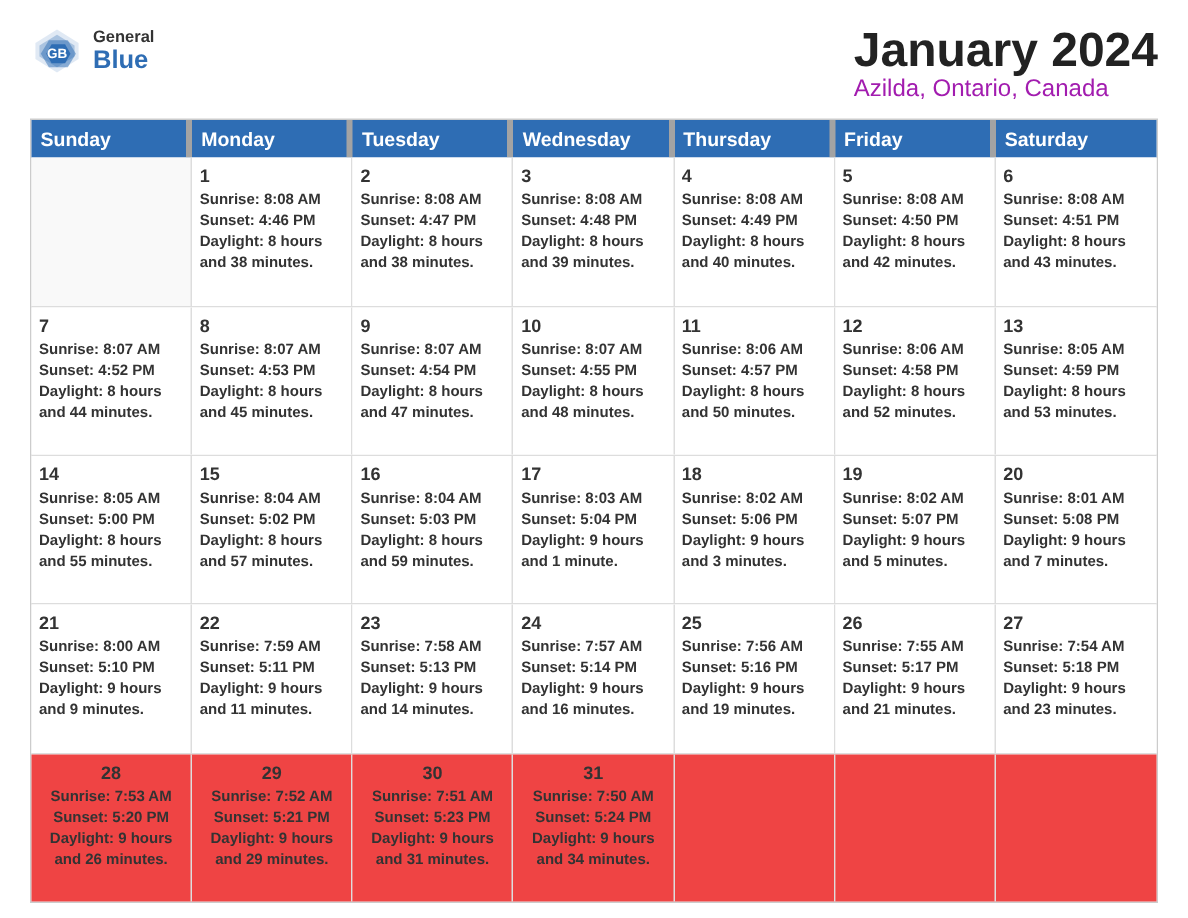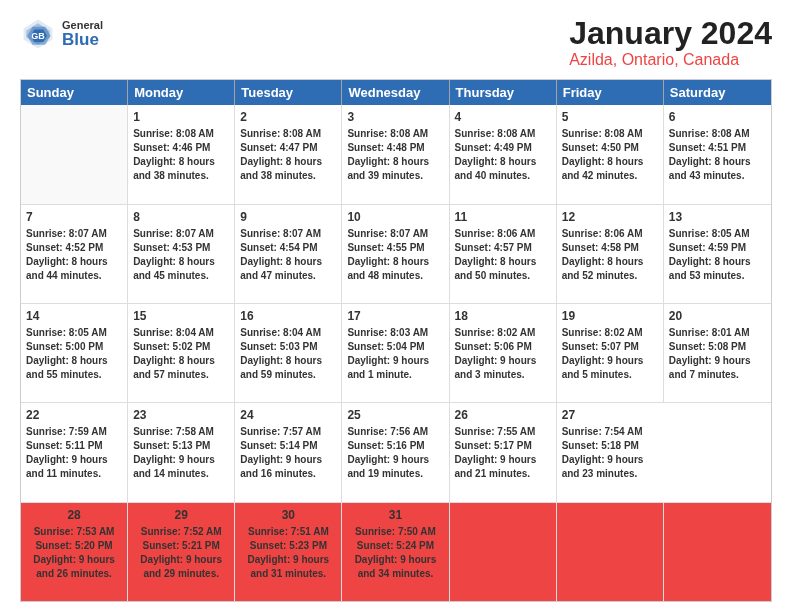--- a/index.html
+++ b/index.html
@@ -51,39 +51,39 @@
     }
     .title-block h1 {
       font-size: 32px;
       font-weight: bold;
       color: #222;
       line-height: 1.1;
     }
     .title-block h2 {
       font-size: 16px;
       font-weight: normal;
-      color: #ef4444;
+      color: #a21caf;
     }
     .calendar {
       flex: 1;
       display: flex;
       flex-direction: column;
       border: 1px solid #ccc;
     }
     .cal-header-row {
       display: grid;
       grid-template-columns: repeat(7, 1fr);
       background: #2e6db4;
     }
     .cal-header-cell {
       color: #fff;
       font-size: 13px;
       font-weight: bold;
       padding: 5px 6px;
-      border-right: 1px solid #a3a3a3;
+      border-right: 4px solid #a3a3a3;
     }
     .cal-header-cell:last-child { border-right: none; }
     .cal-body {
       flex: 1;
       display: flex;
       flex-direction: column;
     }
     .cal-week {
       display: grid;
       grid-template-columns: repeat(7, 1fr);
@@ -233,20 +233,24 @@
             <span class="day-num">19</span>
             <div class="cell-info">Sunrise: 8:02 AM<br>Sunset: 5:07 PM<br>Daylight: 9 hours and 5 minutes.</div>
           </div>
           <div class="cal-cell">
             <span class="day-num">20</span>
             <div class="cell-info">Sunrise: 8:01 AM<br>Sunset: 5:08 PM<br>Daylight: 9 hours and 7 minutes.</div>
           </div>
         </div>
         <div class="cal-week">
           <div class="cal-cell">
+            <span class="day-num">21</span>
+            <div class="cell-info">Sunrise: 8:00 AM<br>Sunset: 5:10 PM<br>Daylight: 9 hours and 9 minutes.</div>
+          </div>
+          <div class="cal-cell">
             <span class="day-num">22</span>
             <div class="cell-info">Sunrise: 7:59 AM<br>Sunset: 5:11 PM<br>Daylight: 9 hours and 11 minutes.</div>
           </div>
           <div class="cal-cell">
             <span class="day-num">23</span>
             <div class="cell-info">Sunrise: 7:58 AM<br>Sunset: 5:13 PM<br>Daylight: 9 hours and 14 minutes.</div>
           </div>
           <div class="cal-cell">
             <span class="day-num">24</span>
             <div class="cell-info">Sunrise: 7:57 AM<br>Sunset: 5:14 PM<br>Daylight: 9 hours and 16 minutes.</div>

